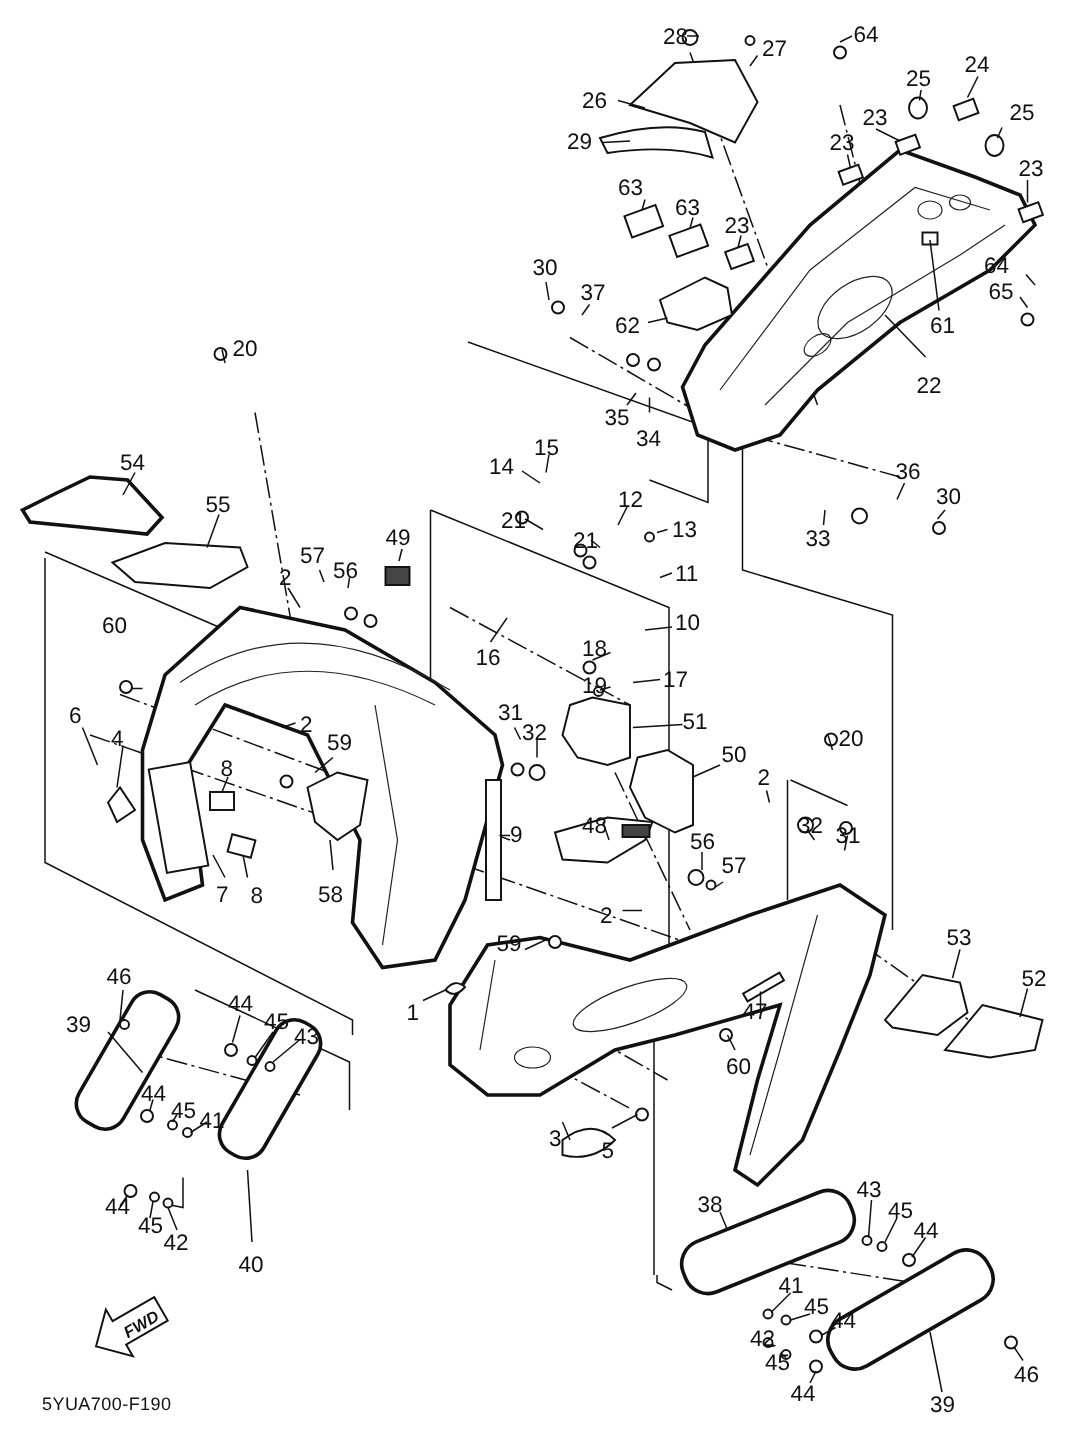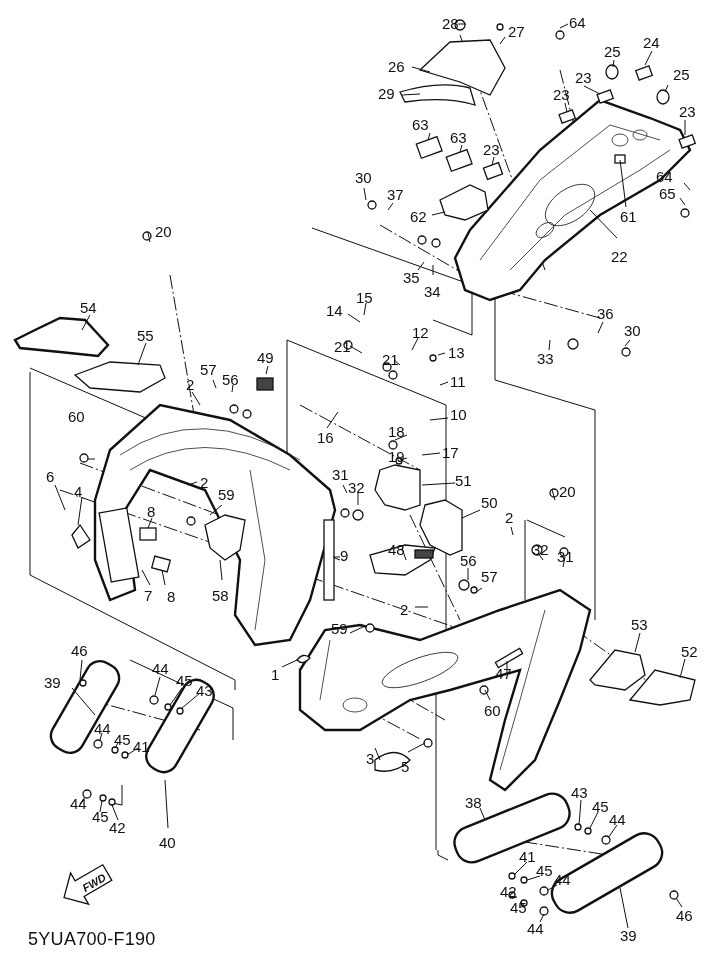--- a/index.html
+++ b/index.html
@@ -7,21 +7,21 @@
          font-family: "Liberation Sans", sans-serif; }
   #diagram { position: absolute; left: 0; top: 0; width: 716px; height: 959px; }
   .callout { font-family: "Liberation Sans", sans-serif; font-size: 15px; fill: #111; }
   .leader { stroke: #111; stroke-width: 1; fill: none; }
   .dash { stroke: #111; stroke-width: 1; fill: none; stroke-dasharray: 14 3 2 3; }
   .frame { stroke: #111; stroke-width: 1; fill: none; }
   .part { stroke: #111; stroke-width: 1.3; fill: #fff; }
   .part-dark { stroke: #111; stroke-width: 1.3; fill: #444; }
   .thick { stroke: #111; stroke-width: 2.4; fill: #fff; }
   .fine { stroke: #222; stroke-width: 0.8; fill: none; }
-  #diagram-code { position: absolute; left: 28px; top: 929px; font-size: 18px; color: #111; letter-spacing: 0.3px; }
+  #diagram-code { position: absolute; left: 28px; top: 929px; font-size: 12px; color: #111; letter-spacing: 0.3px; }
 </style>
 </head>
 <body>
 
 <svg id="diagram" viewBox="0 0 716 959" xmlns="http://www.w3.org/2000/svg">
 
   <g>
     <polyline class="frame" points="30,372 30,575 235,680 235,690"></polyline>
     <polyline class="frame" points="30,368 192,438"></polyline>
     <polyline class="frame" points="287,340 287,500"></polyline>

